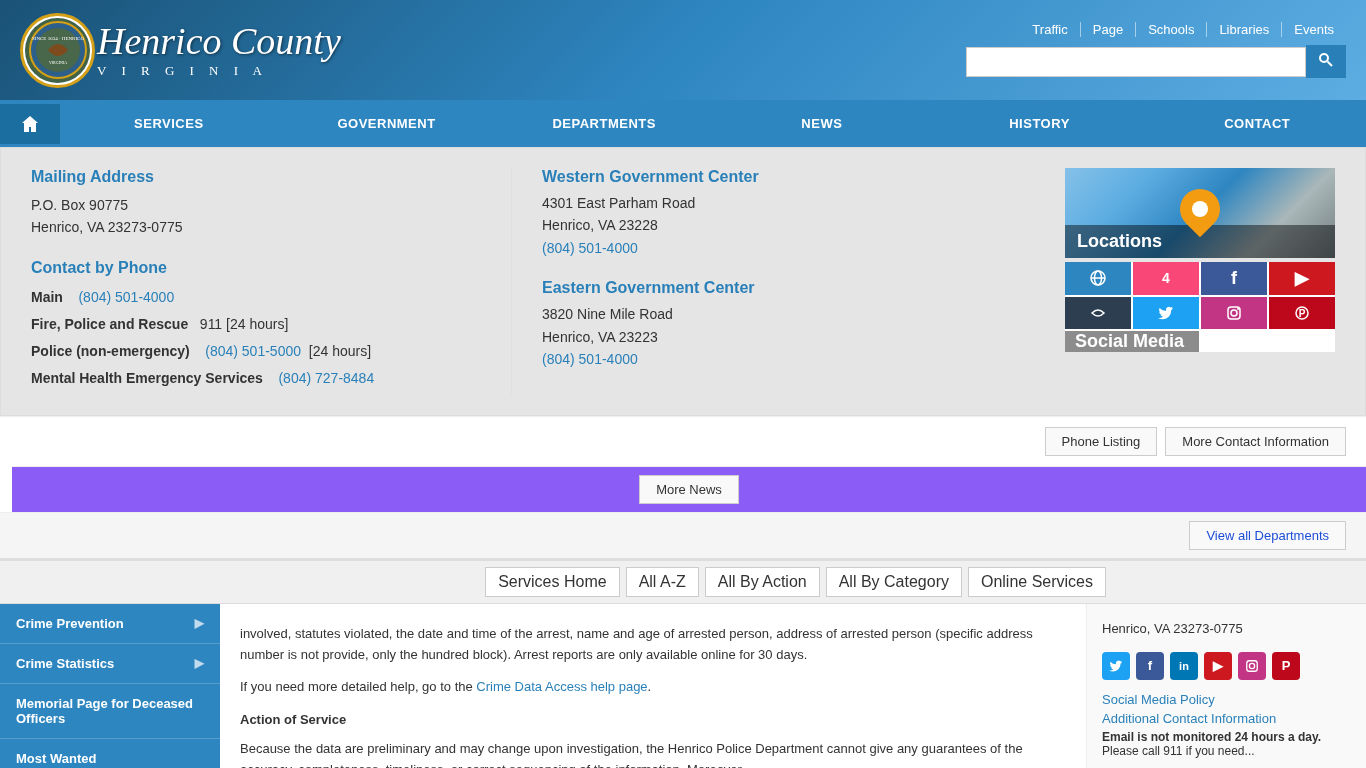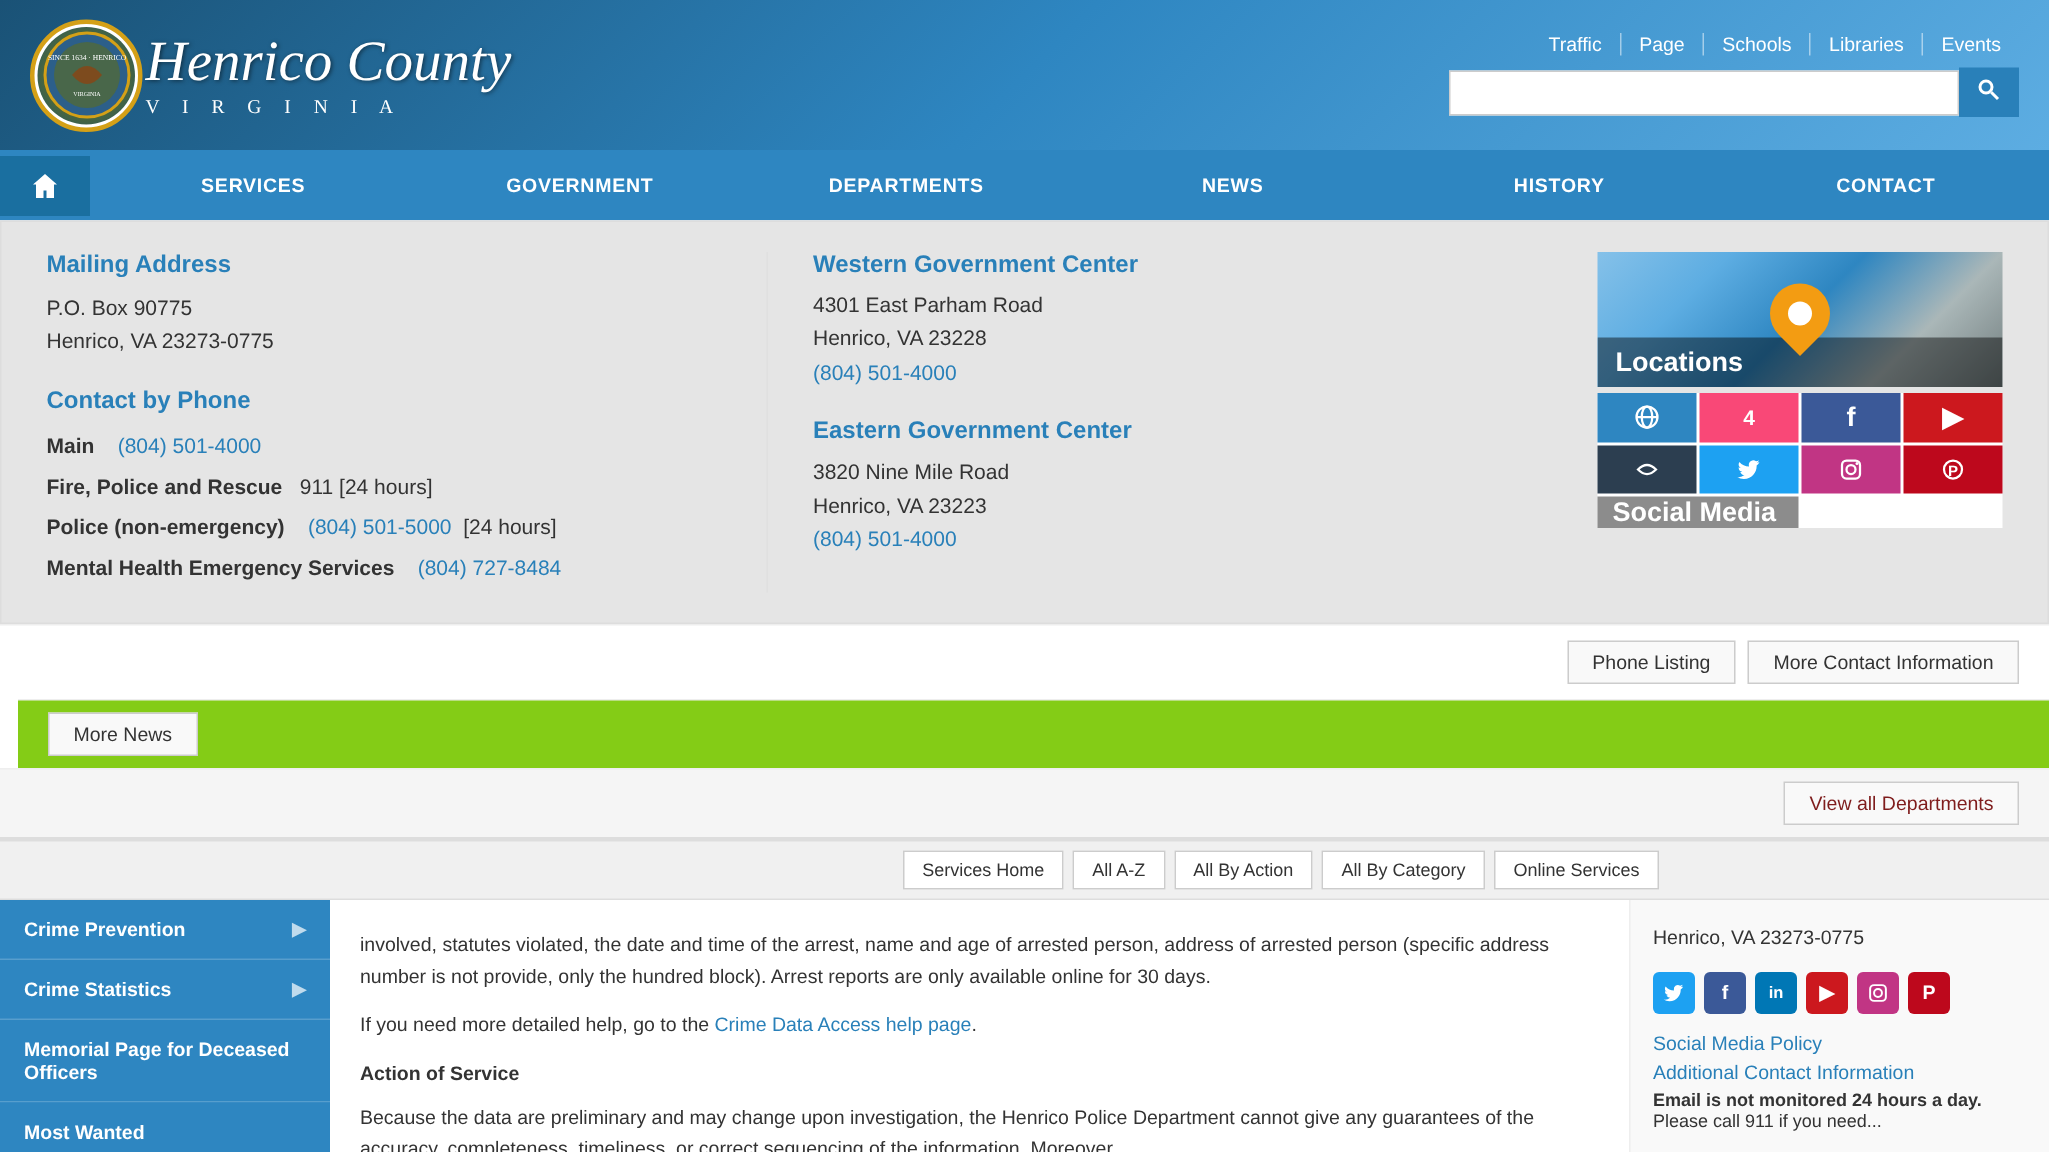--- a/index.html
+++ b/index.html
@@ -283,23 +283,23 @@
       background: #f9f9f9;
       padding: 6px 16px;
       font-size: 13px;
       cursor: pointer;
       color: #333;
     }
 
     
     .more-news-row {
       display: flex;
-      justify-content: flex-start;
+      justify-content: center;
       padding: 8px 20px;
-      background: #84cc16;
+      background: #8b5cf6;
       border-top: 1px solid #eee;
       margin-left: 12px;
     }
     .btn-more-news {
       border: 1px solid #ccc;
       background: #f9f9f9;
       padding: 6px 16px;
       font-size: 13px;
       cursor: pointer;
       color: #333;
@@ -312,39 +312,39 @@
       padding: 8px 20px;
       background: #f5f5f5;
       border-top: 1px solid #eee;
     }
     .btn-view-all {
       border: 1px solid #ccc;
       background: #f9f9f9;
       padding: 6px 16px;
       font-size: 13px;
       cursor: pointer;
-      color: #7f1d1d;
+      color: #1d4ed8;
     }
 
     
     .sub-nav-bar {
       background: #f0f0f0;
       border-top: 1px solid #ddd;
       border-bottom: 1px solid #ddd;
       display: flex;
       align-items: center;
       padding: 6px 260px 6px 0;
       justify-content: flex-end;
       gap: 6px;
     }
     .sub-nav-btn {
       border: 1px solid #ccc;
       background: #fff;
       padding: 5px 12px;
-      font-size: 12px;
+      font-size: 16px;
       cursor: pointer;
       color: #333;
     }
 
     
     .body-area {
       display: flex;
       gap: 0;
     }
     .left-sidebar {

